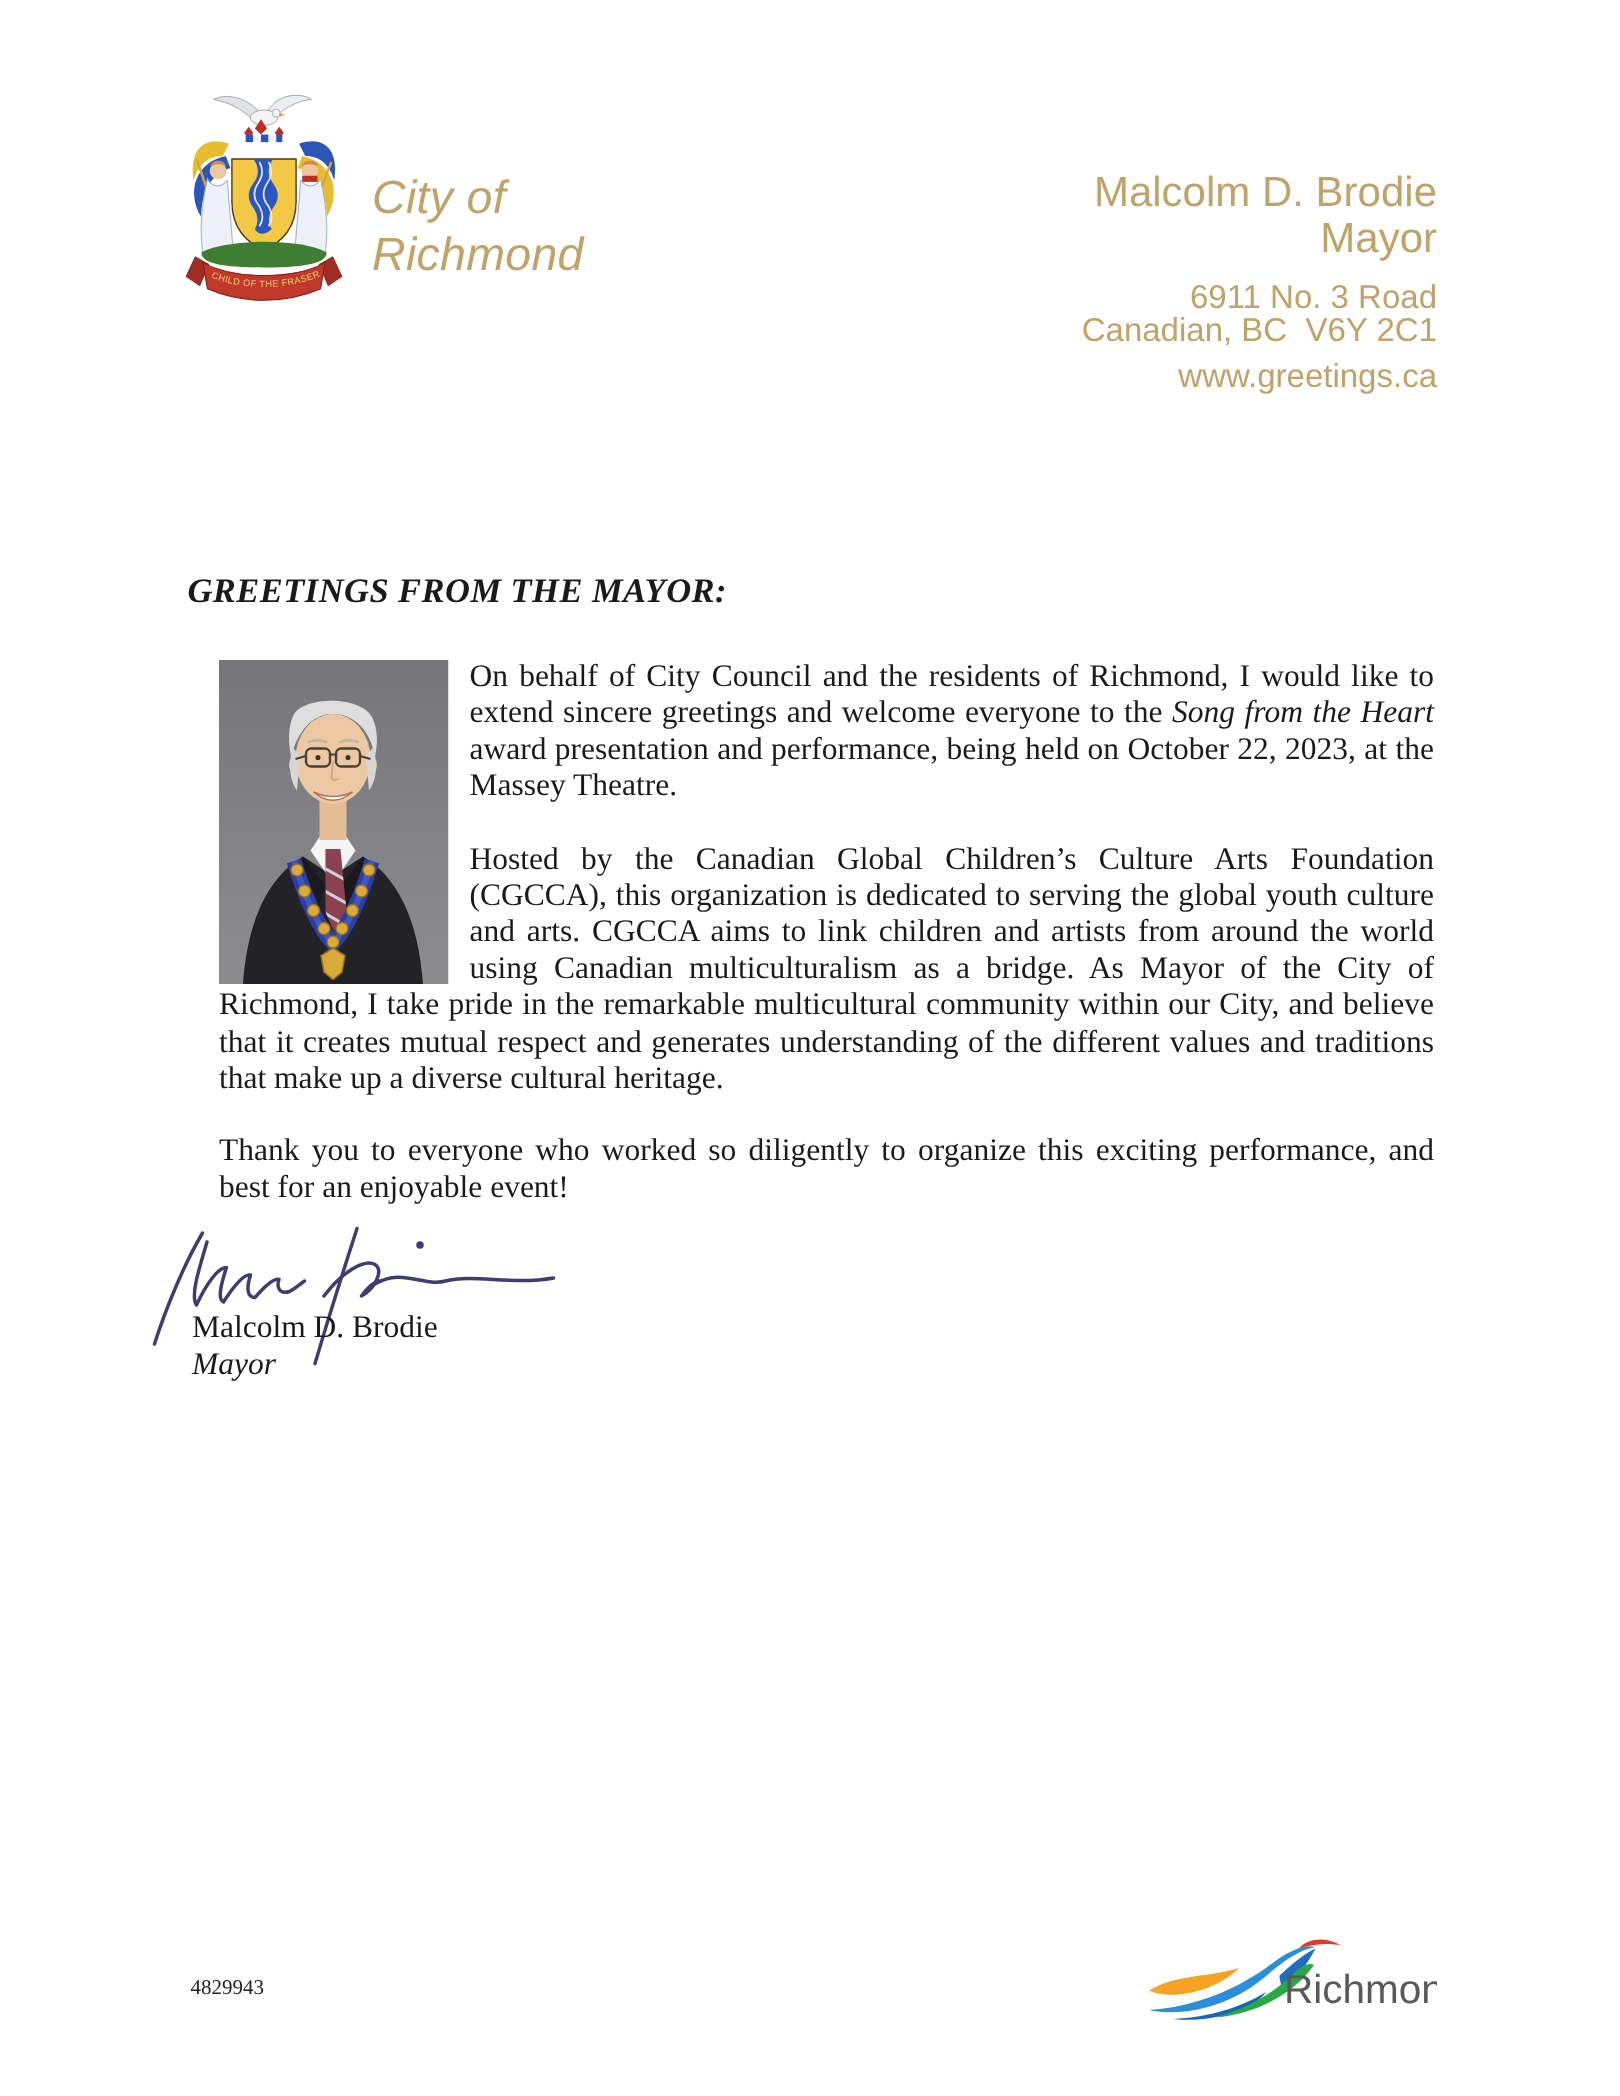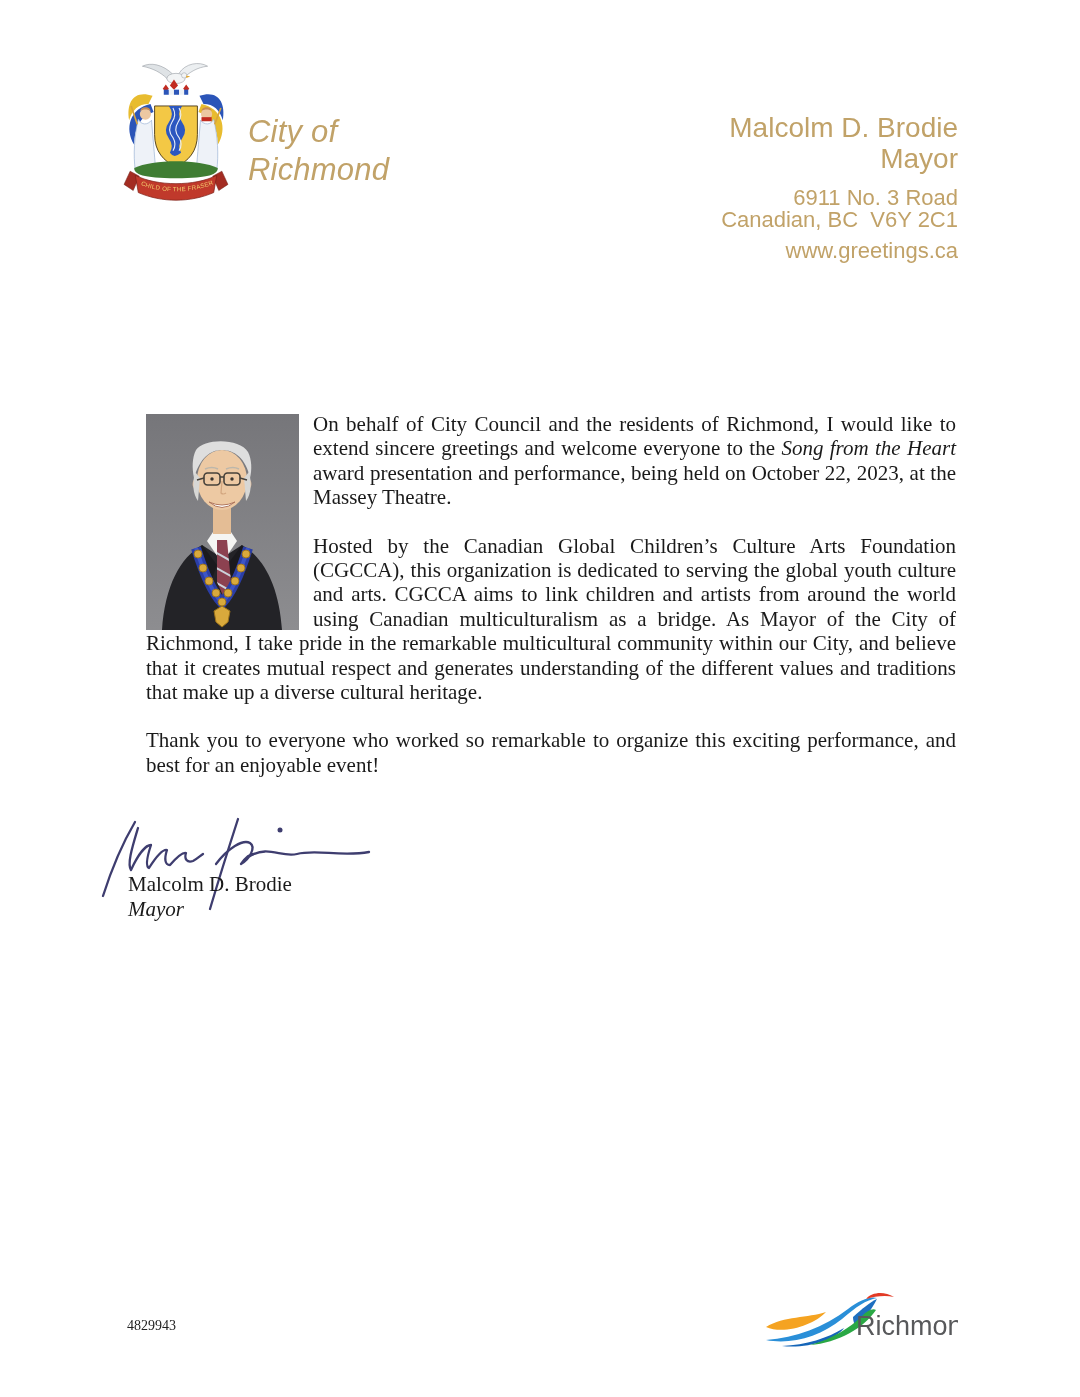--- a/index.html
+++ b/index.html
@@ -116,20 +116,21 @@
     <div class="addr-group">
       <div class="small">6911 No. 3 Road</div>
       <div class="small">Canadian, BC  V6Y 2C1</div>
     </div>
     <div class="addr-group tight">
       <div class="small">www.greetings.ca</div>
     </div>
   </div>
 
   <div class="letter">
+    <div class="letter-heading">GREETINGS FROM THE MAYOR:</div>
     <div class="letter-body">
 
       <svg class="mayor-photo" viewBox="0 0 153 216" aria-hidden="true">
         <defs>
           <linearGradient id="pbg" x1="0" y1="0" x2="0" y2="1">
             <stop offset="0" stop-color="#76767a"></stop>
               <stop offset="1" stop-color="#8d8d90"></stop>
           </linearGradient>
           <clipPath id="tieClip">
               <path d="M71,126 L81,126 L85,168 L78,184 L71,168 Z"></path>
@@ -181,21 +182,21 @@
             <circle cx="82" cy="179" r="4"></circle>
           <circle cx="89" cy="167" r="4"></circle>
             <circle cx="95" cy="154" r="4"></circle>
             <circle cx="100" cy="140" r="4"></circle>
         </g>
         <path d="M76,192 l8,5 l-2,11 l-6,5 l-6,-5 l-2,-11 Z" fill="#d9a93c" stroke="#9c7218" stroke-width="1"></path>
       </svg>
 
       <p><span>On behalf of City Council and the residents of Richmond, I would like to extend sincere greetings and welcome everyone to the </span><i>Song from the Heart</i><span> award presentation and performance, being held on October 22, 2023, at the Massey Theatre.</span></p>
       <p>Hosted by the Canadian Global Children’s Culture Arts Foundation (CGCCA), this organization is dedicated to serving the global youth culture and arts. CGCCA aims to link children and artists from around the world using Canadian multiculturalism as a bridge. As Mayor of the City of Richmond, I take pride in the remarkable multicultural community within our City, and believe that it creates mutual respect and generates understanding of the different values and traditions that make up a diverse cultural heritage.</p>
-      <p>Thank you to everyone who worked so remarkable to organize this exciting performance, and best for an enjoyable event!</p>
+      <p>Thank you to everyone who worked so diligently to organize this exciting performance, and best for an enjoyable event!</p>
     </div>
   </div>
 
   <svg class="sig-svg" viewBox="0 0 285 105" aria-hidden="true">
     <g fill="none" stroke="#3e3d6f" stroke-width="2.3" stroke-linecap="round" stroke-linejoin="round">
       <path d="M5,84 C12,62 24,32 37,10"></path>
       <path d="M40,16 C34,36 29,52 33,58 C39,45 47,33 53,33 C49,45 47,54 51,56 C58,45 65,37 69,38 C66,47 67,53 72,53 C79,45 85,40 88,41 C86,47 89,51 95,49 C99,47 102,44 105,42"></path>
       <path d="M140,7 C130,38 120,70 112,97"></path>
       <path d="M118,52 C130,36 145,27 152,31 C158,35 152,47 143,52 C148,45 152,42 156,42"></path>
       <path d="M152,44 C170,33 184,46 199,42 C218,37 243,45 271,40"></path>

